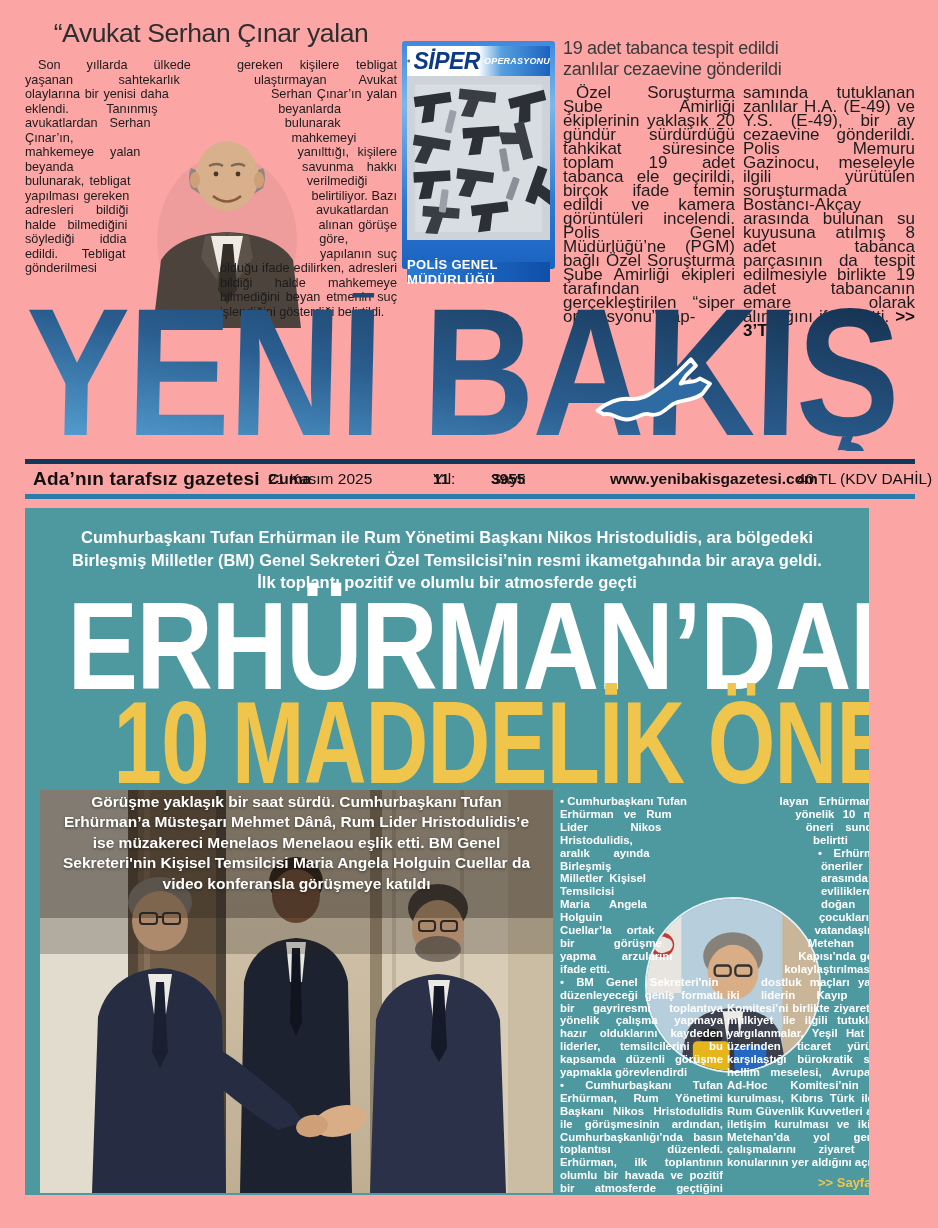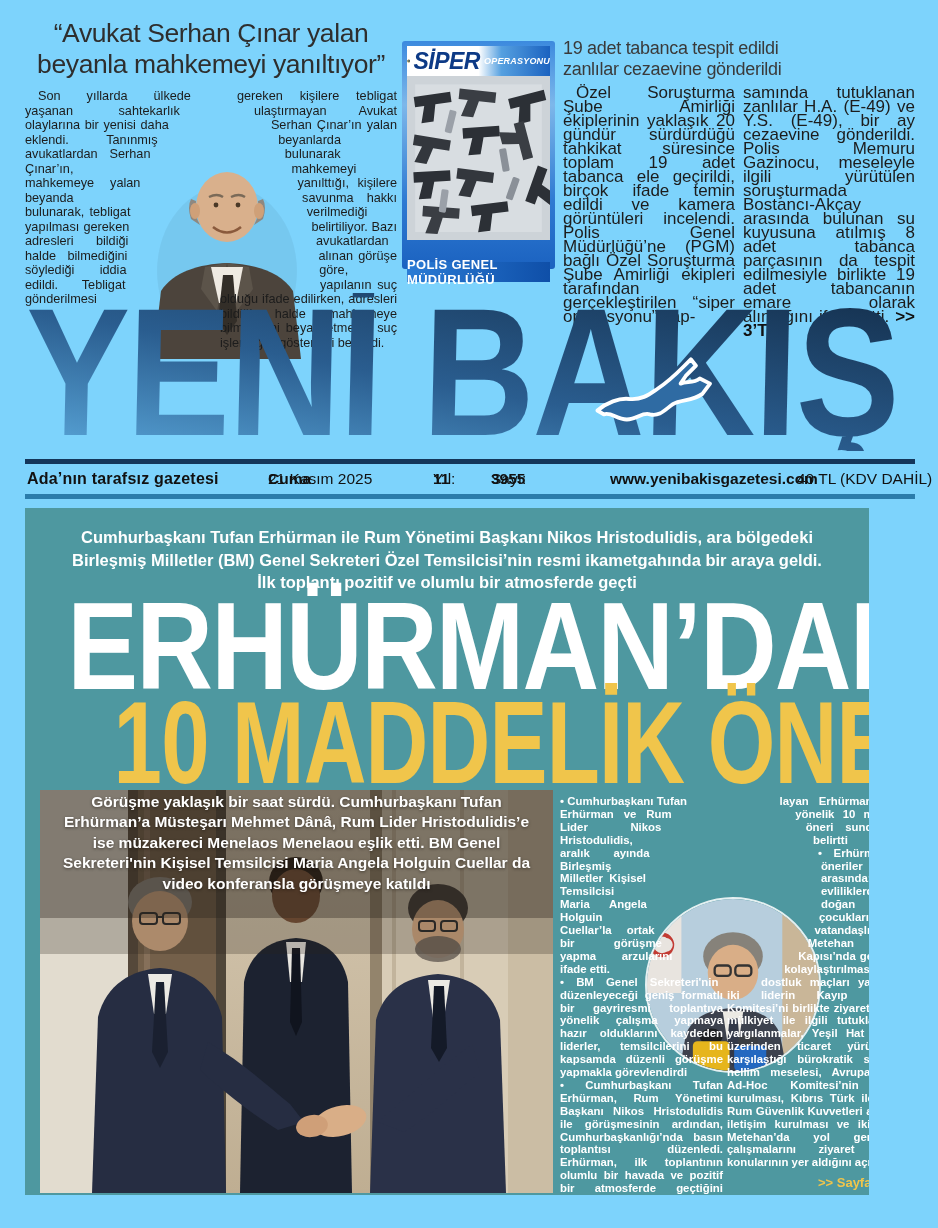--- a/index.html
+++ b/index.html
@@ -1,16 +1,16 @@
 <!DOCTYPE html>
 <html lang="tr"><head>
 <meta charset="utf-8">
 <style>
   html,body{margin:0;padding:0;background:#f6f6f6;}
-  .page{position:relative;width:938px;height:1228px;margin:0 auto;background:#7dd3fc;
+  .page{position:relative;width:938px;height:1228px;margin:0 auto;background:#fca5a5;
         font-family:"Liberation Sans","DejaVu Sans",sans-serif;color:#1d1d1d;overflow:hidden;}
   .abs{position:absolute;}
 
   
   .tla{left:25px;top:18px;width:372px;}
   .tla h1{margin:0;font-size:26.5px;font-weight:400;line-height:1.17;text-align:center;
           color:#2e2e2e;letter-spacing:-0.4px;}
   .tla-body{position:relative;margin-top:9px;display:flex;gap:18px;}
   .tla-col{width:181px;font-size:12.7px;line-height:14.5px;text-align:justify;color:#1c1c1c;}
   .tla-col p{margin:0;}
@@ -48,21 +48,21 @@
               letter-spacing:-2px;white-space:nowrap;
               background:linear-gradient(to top right,#5aa7da 0%,#2a5d8f 45%,#142f4c 100%);
               -webkit-background-clip:text;background-clip:text;color:transparent;
               transform:scale(0.855,1.0) skewX(-1.5deg);transform-origin:left center;}
   .cyprus{left:566px;top:58px;width:128px;height:96px;z-index:4;}
 
   .rule-navy{left:25px;top:459px;width:890px;height:5px;z-index:2;}
   .rule-blue{left:25px;top:494px;width:890px;height:5px;}
   .infobar{left:25px;top:464px;width:890px;height:30px;font-size:15.5px;color:#111;}
   .infobar span{position:absolute;line-height:30px;white-space:nowrap;}
-  .ib-tag{left:2px;font-size:16px;font-weight:700;letter-spacing:0.2px;}
+  .ib-tag{left:8px;font-size:19px;font-weight:700;letter-spacing:0.2px;}
   .ib-date{left:243px;}
   .ib-yil{left:408px;}
   .ib-sayi{left:466px;}
   .ib-web{left:585px;font-weight:700;}
   .ib-price{left:772px;}
   .b{font-weight:700;}
 
   
   .hero{left:25px;top:508px;width:844px;height:687px;overflow:hidden;}
   .kicker{margin:18px 36px 0 36px;text-align:center;color:#ffffff;font-weight:700;
@@ -90,21 +90,21 @@
   .inset-circle svg{width:100%;height:100%;display:block;}
   .pageref{display:block;text-align:right;margin-top:8px;padding-right:4px;font-size:13px;}
 </style>
 </head>
 <body>
 
 <div class="page">
 
   <section class="abs tla">
     <h1><span>“Avukat Serhan Çınar yalan</span><br>
-        <span>beyanla mahkemeyi yanıltıyor”</span></h1>
+        </h1>
     <div class="tla-body">
       <svg class="abs tla-photo" viewBox="0 0 162 208">
         <ellipse cx="84" cy="120" rx="70" ry="85" fill="#000000" opacity="0.05"></ellipse>
         <ellipse cx="84" cy="56" rx="31" ry="35" fill="#d9b08c"></ellipse>
         <path d="M53 50 q-2 14 4 24 l-9 -6 q-4 -12 0 -20 z" fill="#8e8880"></path>
         <path d="M115 50 q2 14 -4 24 l9 -6 q4 -12 0 -20 z" fill="#8e8880"></path>
         <ellipse cx="52" cy="60" rx="5" ry="8" fill="#cfa078"></ellipse>
         <ellipse cx="116" cy="60" rx="5" ry="8" fill="#cfa078"></ellipse>
         <path d="M66 46 q8 -4 14 0" stroke="#7a6a58" stroke-width="2.4" fill="none"></path>
         <path d="M88 46 q8 -4 14 0" stroke="#7a6a58" stroke-width="2.4" fill="none"></path>

